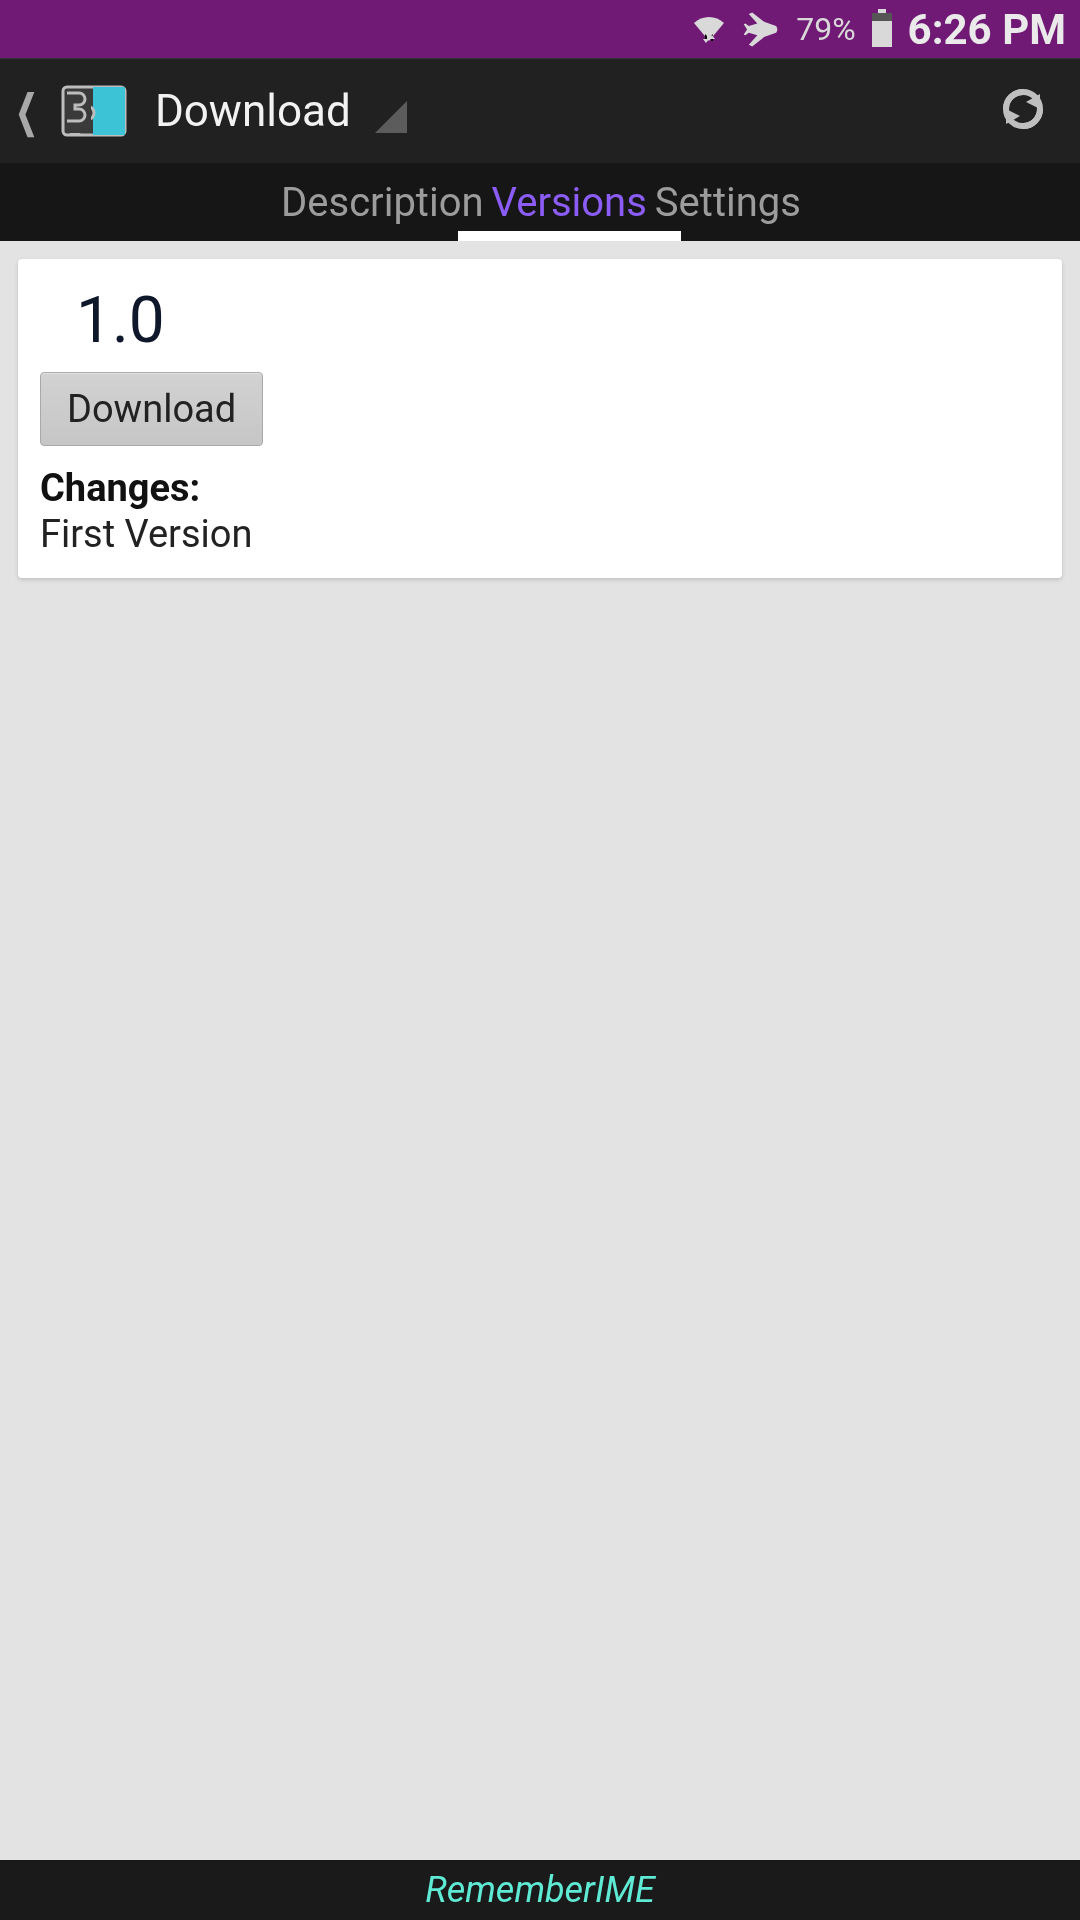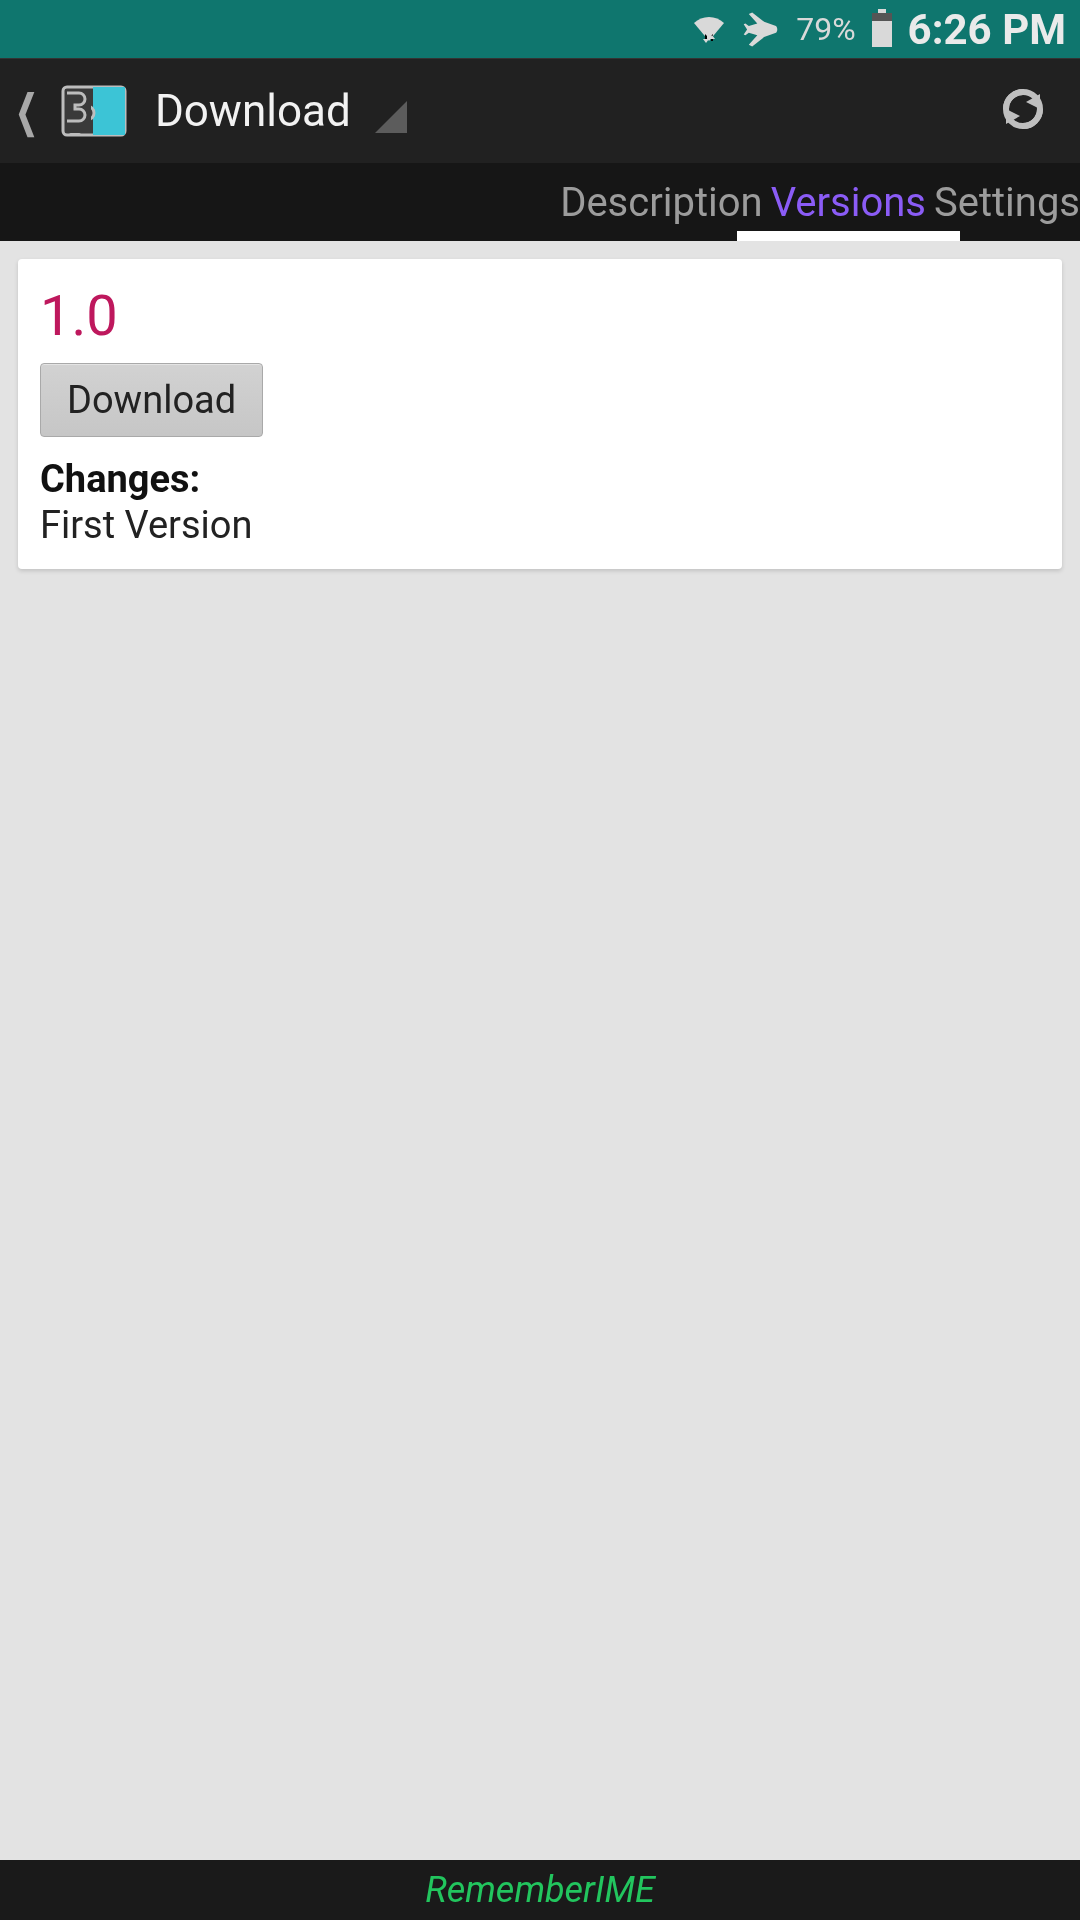--- a/index.html
+++ b/index.html
@@ -11,21 +11,21 @@
     width: 1080px;
     height: 1920px;
     font-family: Roboto, "Helvetica Neue", Arial, sans-serif;
     background: #e3e3e3;
     overflow: hidden;
     position: relative;
   }
   
   .status-bar {
     height: 58px;
-    background: #0f766e;
+    background: #701a75;
     color: #d9d9d9;
     display: flex;
     align-items: center;
     justify-content: flex-end;
     padding: 0 14px;
     font-size: 36px;
     gap: 14px;
   }
   .status-bar .battpct {
     font-size: 32px;
@@ -94,21 +94,21 @@
   .refresh-btn {
     margin-right: 18px;
     color: #bfbfbf;
   }
   
   .tabs {
     height: 78px;
     background: #161616;
     display: flex;
     align-items: stretch;
-    justify-content: flex-end;
+    justify-content: center;
     overflow: hidden;
   }
   .tab {
     color: #9c9c9c;
     font-size: 40px;
     display: flex;
     align-items: center;
     padding: 0 4px;
     height: 100%;
     position: relative;
@@ -136,23 +136,24 @@
     border-radius: 4px;
     box-shadow: 0 2px 4px rgba(0,0,0,0.15);
     padding: 24px 22px 22px 22px;
   }
   .card-top {
     display: flex;
     justify-content: space-between;
     align-items: flex-start;
   }
   .ver-num {
-    font-size: 56px;
-    color: #be185d;
+    font-size: 64px;
+    color: #0f172a;
     font-weight: 400;
+    margin-left: 36px;
   }
   .stable-wrap {
     text-align: right;
     color: #6b6b6b;
     font-style: italic;
     font-size: 36px;
     line-height: 1.25;
   }
   .dl-btn {
     margin-top: 14px;
@@ -177,21 +178,21 @@
     margin-top: 2px;
   }
   
   .footer {
     position: absolute;
     left: 0;
     right: 0;
     bottom: 0;
     height: 60px;
     background: #1a1a1a;
-    color: #22c55e;
+    color: #5eead4;
     font-style: italic;
     font-size: 36px;
     display: flex;
     align-items: center;
     justify-content: center;
   }
 </style>
 </head>
 <body>
 

